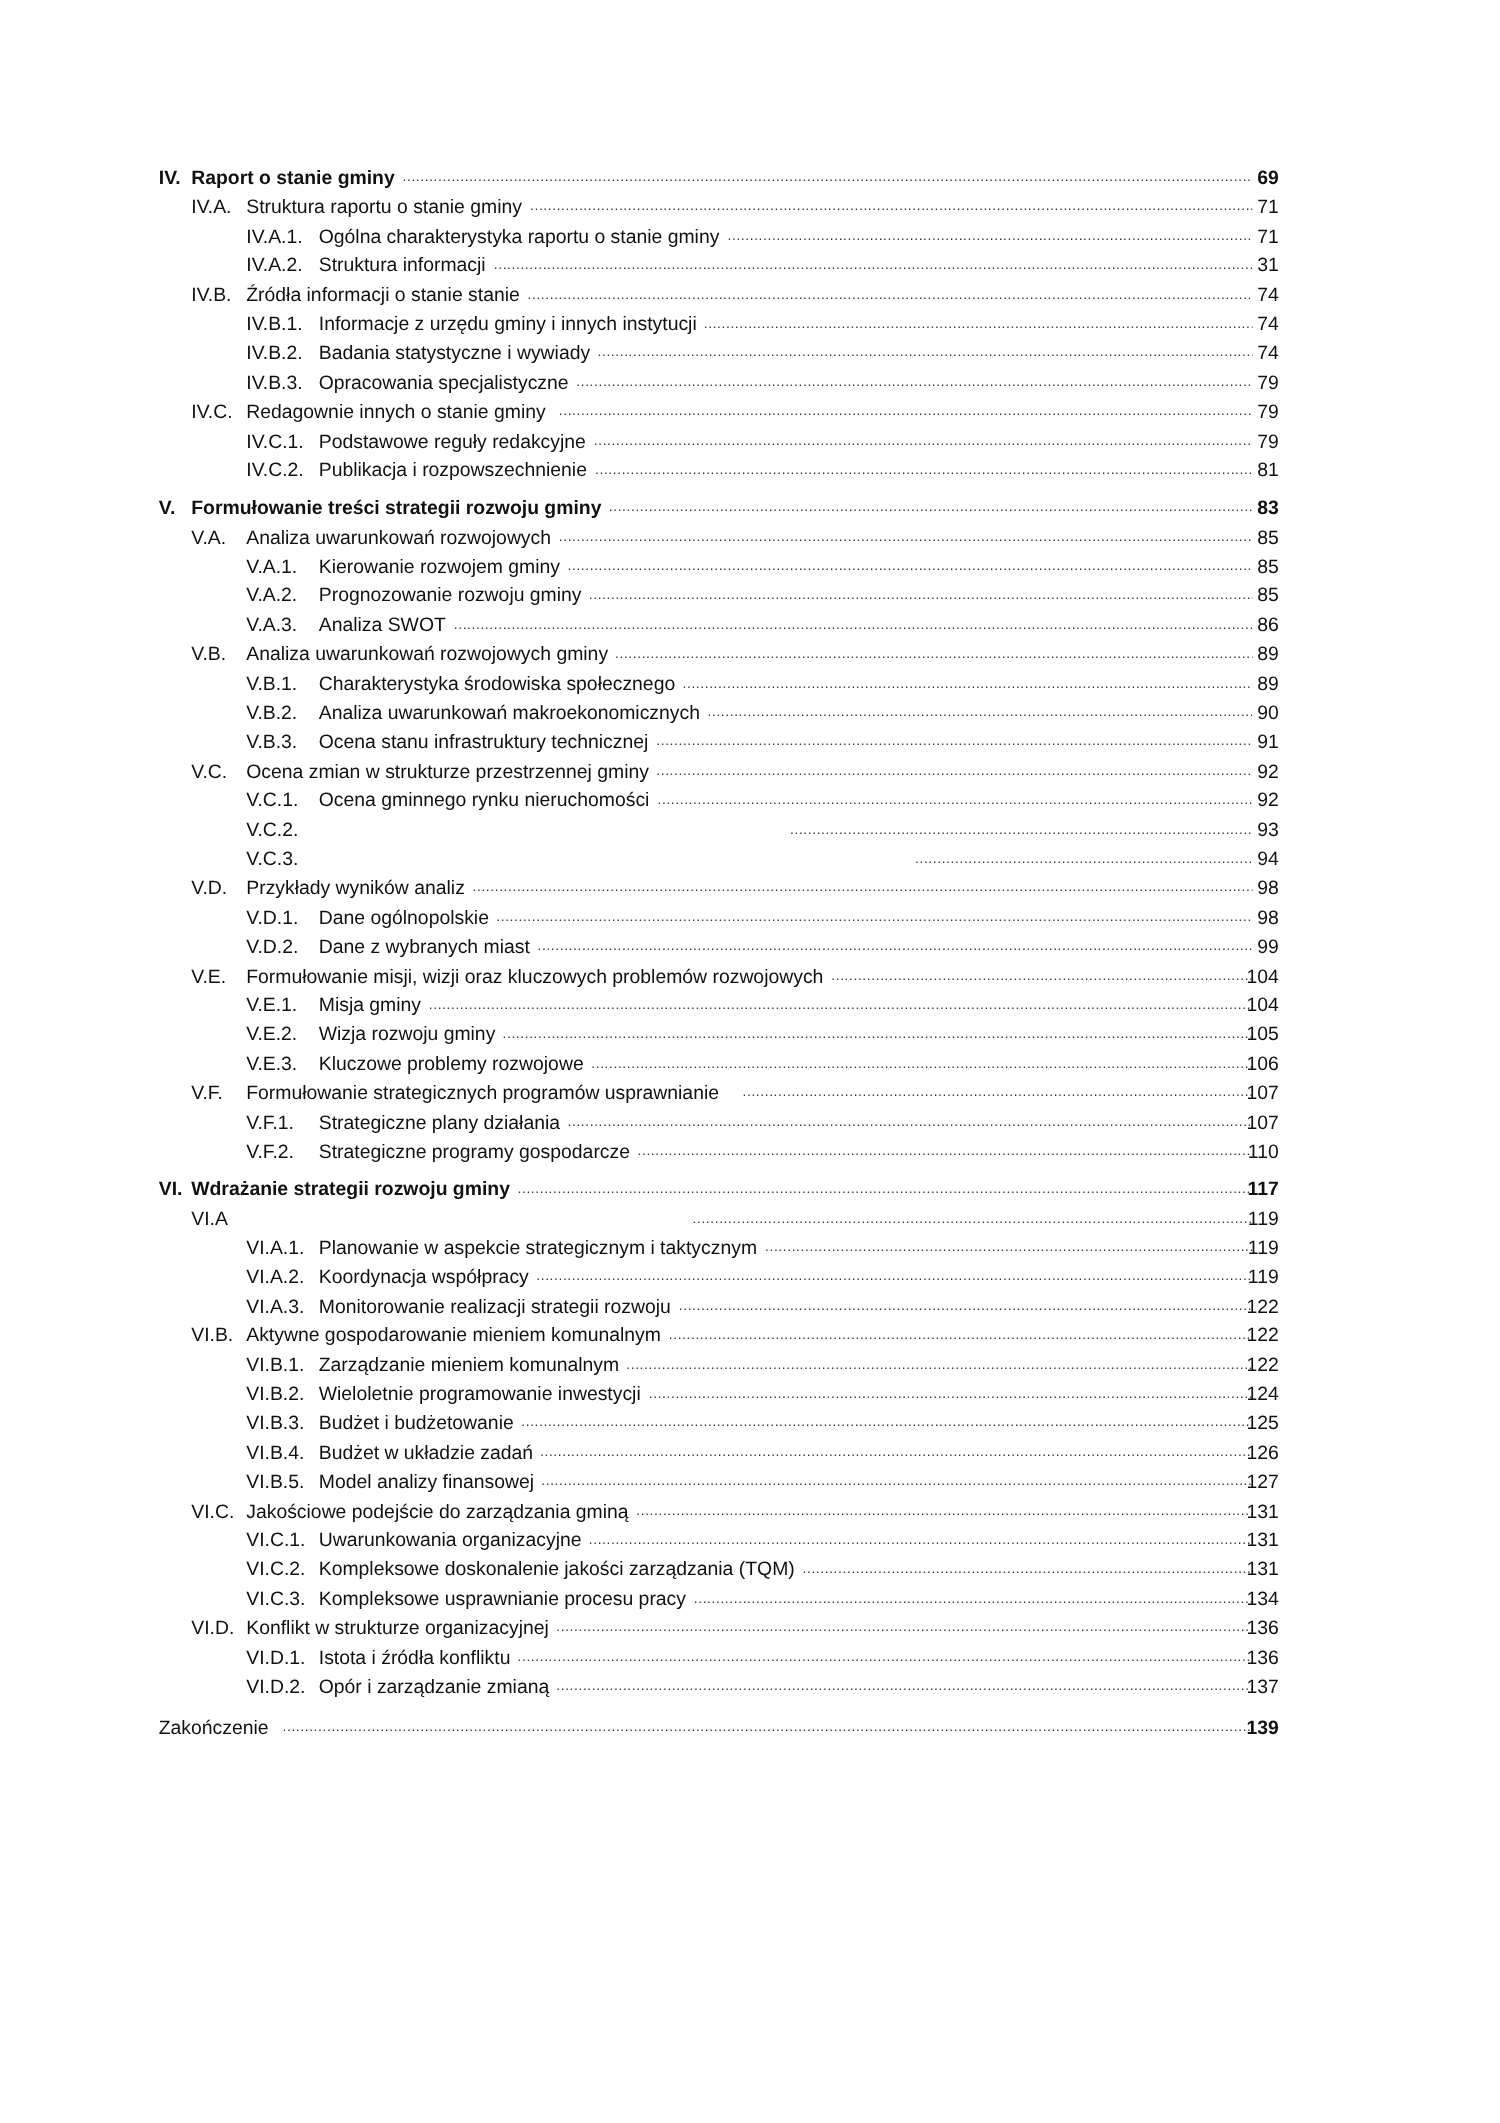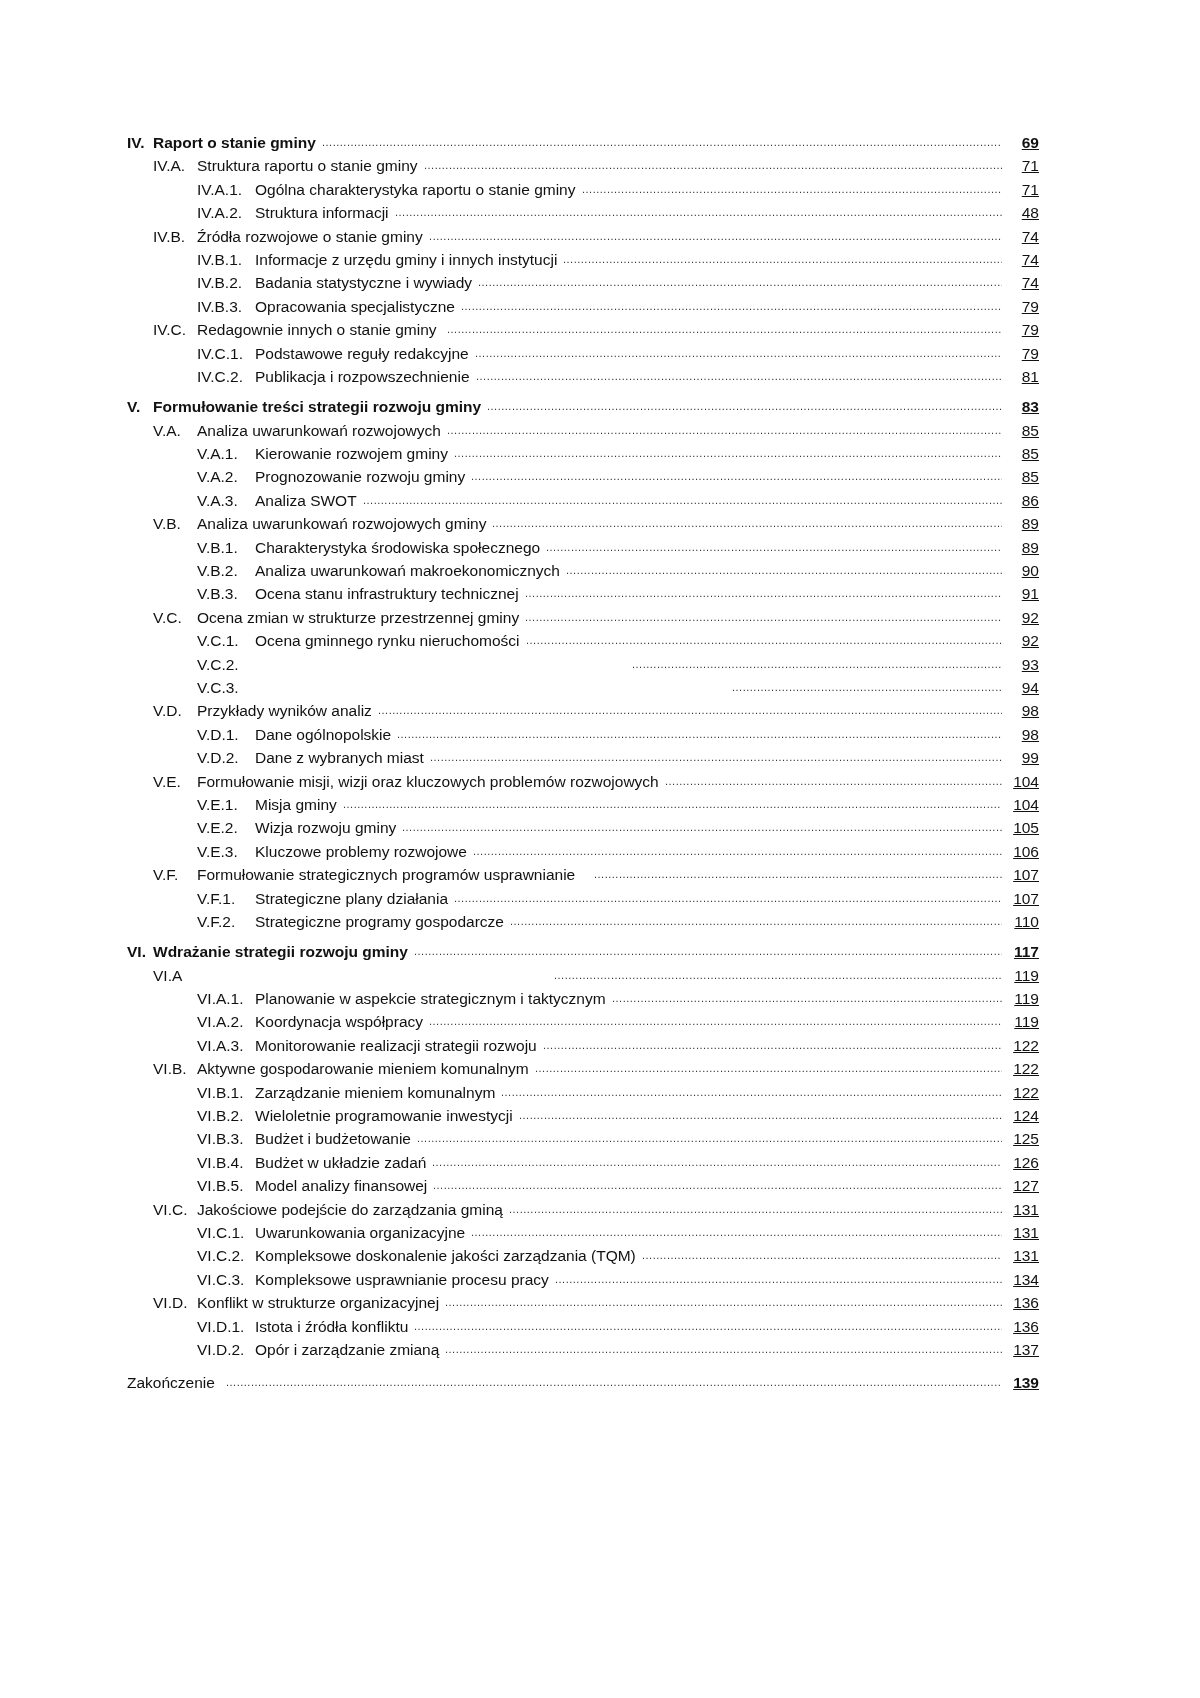--- a/index.html
+++ b/index.html
@@ -5,21 +5,21 @@
   html, body { margin:0; padding:0; background:#ffffff; }
   body { width:1200px; height:1698px; position:relative; font-family:"Liberation Sans", sans-serif; color:#111; overflow:hidden; }
   .toc { position:absolute; left:127px; top:131px; width:912px; }
   .row { position:relative; height:23.4px; line-height:23.4px; font-size:15.5px; white-space:nowrap; }
   .row.l1 { font-weight:bold; }
   .row.l1.gap { margin-top:7px; }
   .row.end { margin-top:10px; }
   .lbl { position:absolute; top:0; }
   .ttl { position:absolute; top:0; background:#fff; padding-right:6px; z-index:2; }
   .dots { position:absolute; top:0; right:37px; z-index:1; overflow:hidden; color:#333; letter-spacing:0.5px; font-weight:normal; font-size:11px; }
-  .pg { position:absolute; right:0; top:0; text-align:center;text-decoration:underline; }
+  .pg { position:absolute; right:16px; top:0; text-align:center; }
   .l1 .lbl { left:0; }
   .l1 .ttl { left:26px; }
   .l2 .lbl { left:26px; }
   .l2 .ttl { left:70px; }
   .l3 .lbl { left:70px; }
   .l3 .ttl { left:128px; }
   .l0 .ttl { left:0; font-weight:normal; }
   .l0 .pg { font-weight:bold; }
 </style>
 </head>
@@ -41,25 +41,25 @@
     <div class="row l3">
       <span class="lbl">IV.A.1.</span>
       <span class="ttl">Ogólna charakterystyka raportu o stanie gminy</span>
       <span class="dots" style="left: 455px;">................................................................................................................................................................................................................................................................................................................................................................................................................</span>
       <span class="pg">71</span>
     </div>
     <div class="row l3">
       <span class="lbl">IV.A.2.</span>
       <span class="ttl">Struktura informacji</span>
       <span class="dots" style="left: 268px;">................................................................................................................................................................................................................................................................................................................................................................................................................</span>
-      <span class="pg">48</span>
+      <span class="pg">31</span>
     </div>
     <div class="row l2">
       <span class="lbl">IV.B.</span>
-      <span class="ttl">Źródła rozwojowe o stanie gminy</span>
+      <span class="ttl">Źródła informacji o stanie stanie</span>
       <span class="dots" style="left: 295px;">................................................................................................................................................................................................................................................................................................................................................................................................................</span>
       <span class="pg">74</span>
     </div>
     <div class="row l3">
       <span class="lbl">IV.B.1.</span>
       <span class="ttl">Informacje z urzędu gminy i innych instytucji</span>
       <span class="dots" style="left: 436px;">................................................................................................................................................................................................................................................................................................................................................................................................................</span>
       <span class="pg">74</span>
     </div>
     <div class="row l3">

